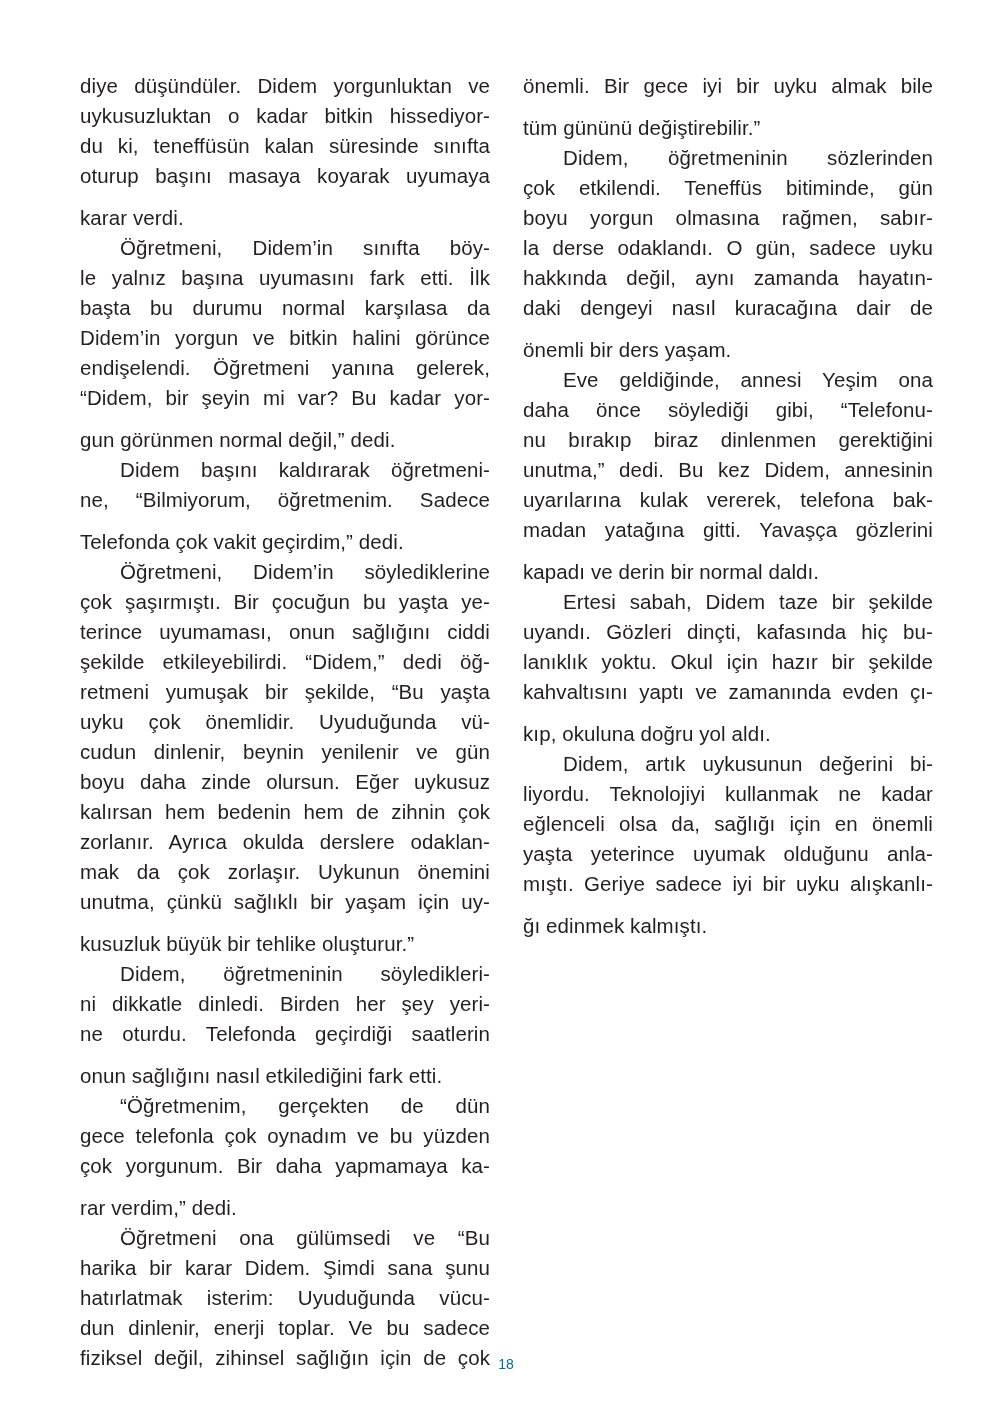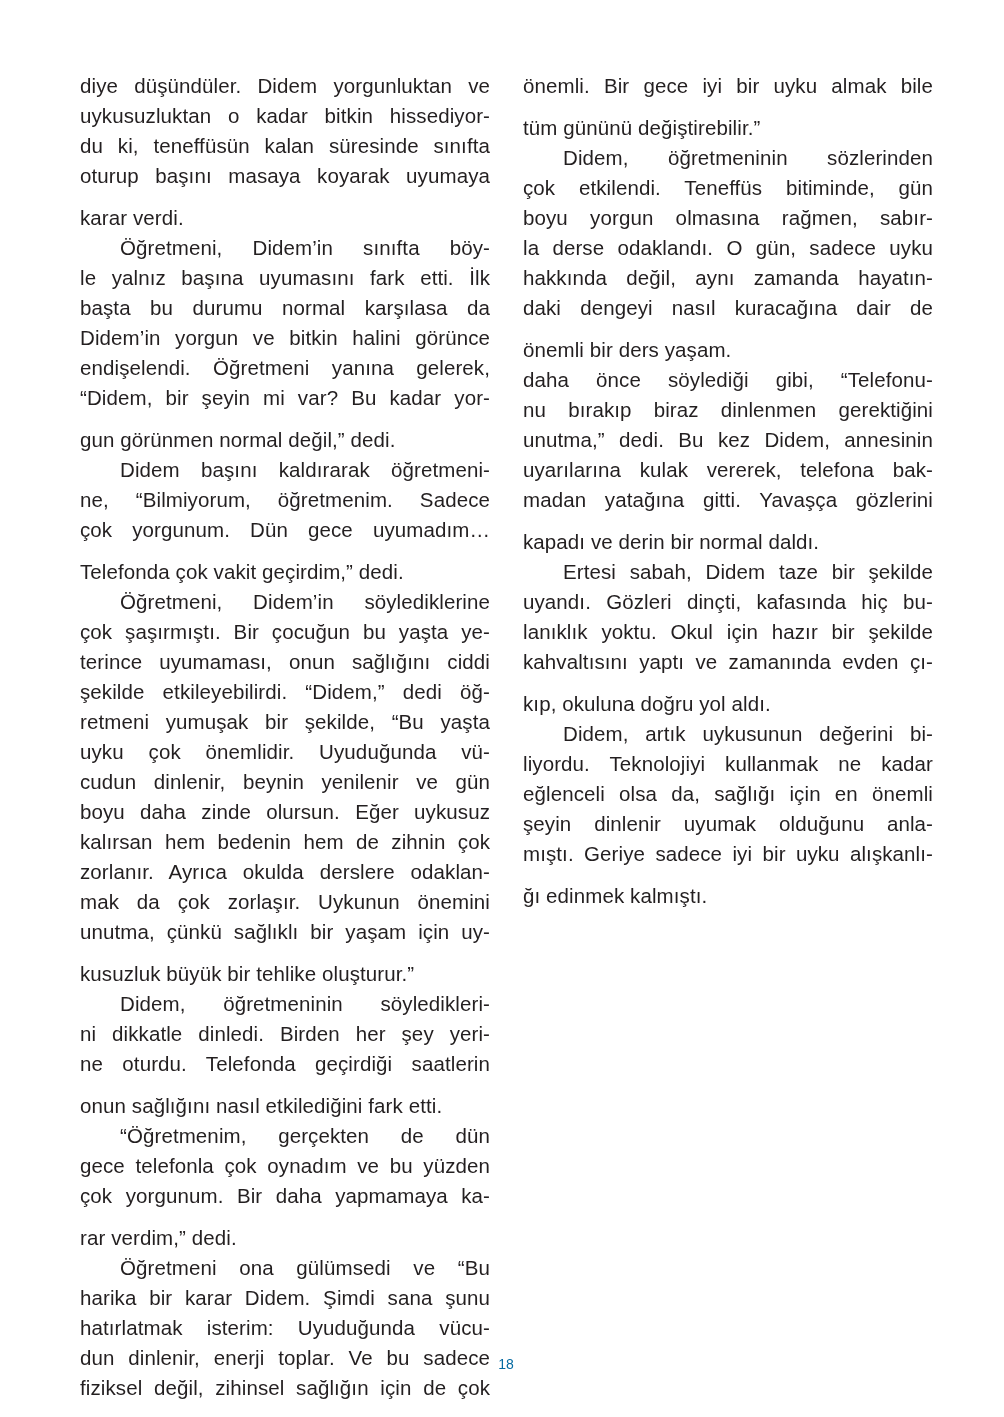--- a/index.html
+++ b/index.html
@@ -68,21 +68,20 @@
       <span class="line last">karar verdi.</span>
       <span class="line indent">Öğretmeni, Didem’in sınıfta böy-</span>
       <span class="line">le yalnız başına uyumasını fark etti. İlk</span>
       <span class="line">başta bu durumu normal karşılasa da</span>
       <span class="line">Didem’in yorgun ve bitkin halini görünce</span>
       <span class="line">endişelendi. Öğretmeni yanına gelerek,</span>
       <span class="line">“Didem, bir şeyin mi var? Bu kadar yor-</span>
       <span class="line last">gun görünmen normal değil,” dedi.</span>
       <span class="line indent">Didem başını kaldırarak öğretmeni-</span>
       <span class="line">ne, “Bilmiyorum, öğretmenim. Sadece</span>
-      <span class="line">çok yorgunum. Dün gece uyumadım…</span>
       <span class="line last">Telefonda çok vakit geçirdim,” dedi.</span>
       <span class="line indent">Öğretmeni, Didem’in söylediklerine</span>
       <span class="line">çok şaşırmıştı. Bir çocuğun bu yaşta ye-</span>
       <span class="line">terince uyumaması, onun sağlığını ciddi</span>
       <span class="line">şekilde etkileyebilirdi. “Didem,” dedi öğ-</span>
       <span class="line">retmeni yumuşak bir şekilde, “Bu yaşta</span>
       <span class="line">uyku çok önemlidir. Uyuduğunda vü-</span>
       <span class="line">cudun dinlenir, beynin yenilenir ve gün</span>
       <span class="line">boyu daha zinde olursun. Eğer uykusuz</span>
       <span class="line">kalırsan hem bedenin hem de zihnin çok</span>
@@ -107,32 +106,33 @@
   <div class="column col-right" id="col-right">
       <span class="line">önemli. Bir gece iyi bir uyku almak bile</span>
       <span class="line last">tüm gününü değiştirebilir.”</span>
       <span class="line indent">Didem, öğretmeninin sözlerinden</span>
       <span class="line">çok etkilendi. Teneffüs bitiminde, gün</span>
       <span class="line">boyu yorgun olmasına rağmen, sabır-</span>
       <span class="line">la derse odaklandı. O gün, sadece uyku</span>
       <span class="line">hakkında değil, aynı zamanda hayatın-</span>
       <span class="line">daki dengeyi nasıl kuracağına dair de</span>
       <span class="line last">önemli bir ders yaşam.</span>
+      <span class="line indent">Eve geldiğinde, annesi Yeşim ona</span>
       <span class="line">daha önce söylediği gibi, “Telefonu-</span>
       <span class="line">nu bırakıp biraz dinlenmen gerektiğini</span>
       <span class="line">unutma,” dedi. Bu kez Didem, annesinin</span>
       <span class="line">uyarılarına kulak vererek, telefona bak-</span>
       <span class="line">madan yatağına gitti. Yavaşça gözlerini</span>
       <span class="line last">kapadı ve derin bir normal daldı.</span>
       <span class="line indent">Ertesi sabah, Didem taze bir şekilde</span>
       <span class="line">uyandı. Gözleri dinçti, kafasında hiç bu-</span>
       <span class="line">lanıklık yoktu. Okul için hazır bir şekilde</span>
       <span class="line">kahvaltısını yaptı ve zamanında evden çı-</span>
       <span class="line last">kıp, okuluna doğru yol aldı.</span>
       <span class="line indent">Didem, artık uykusunun değerini bi-</span>
       <span class="line">liyordu. Teknolojiyi kullanmak ne kadar</span>
       <span class="line">eğlenceli olsa da, sağlığı için en önemli</span>
-      <span class="line">şeyin dinlenir uyumak olduğunu anla-</span>
+      <span class="line">yaşta yeterince uyumak olduğunu anla-</span>
       <span class="line">mıştı. Geriye sadece iyi bir uyku alışkanlı-</span>
       <span class="line last">ğı edinmek kalmıştı.</span>
     </div>
   <div class="page-number">18</div>
 </div>
 
 </body></html>

